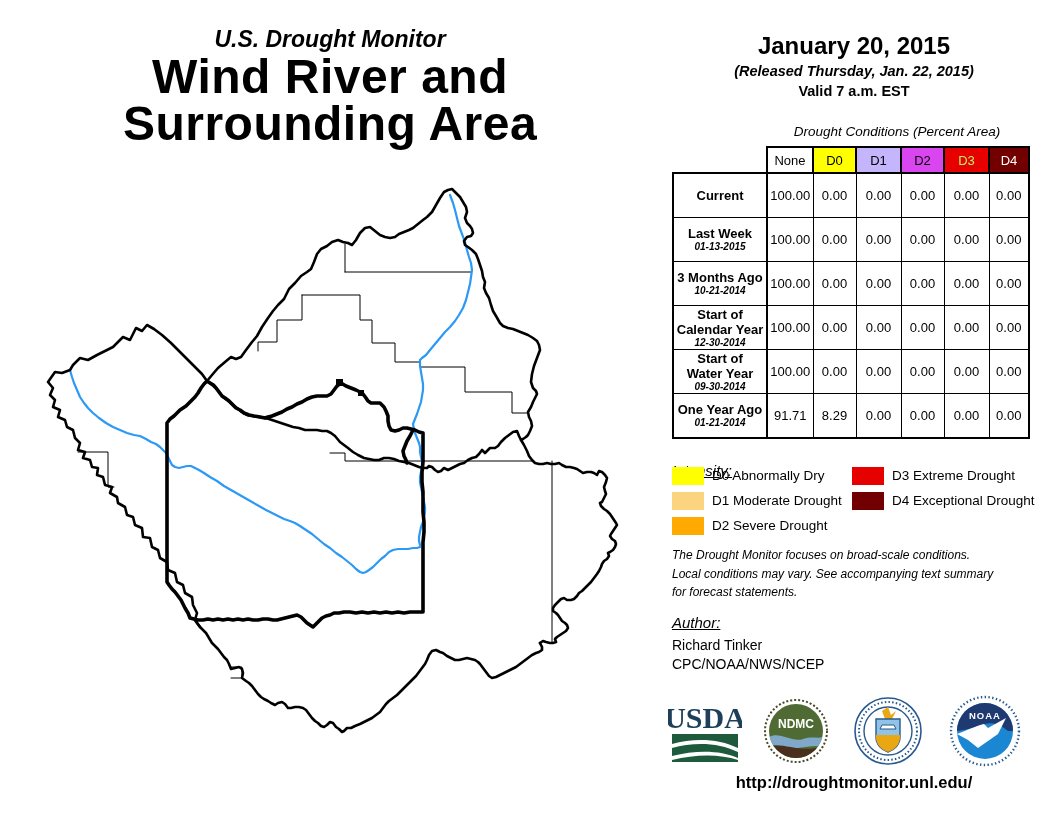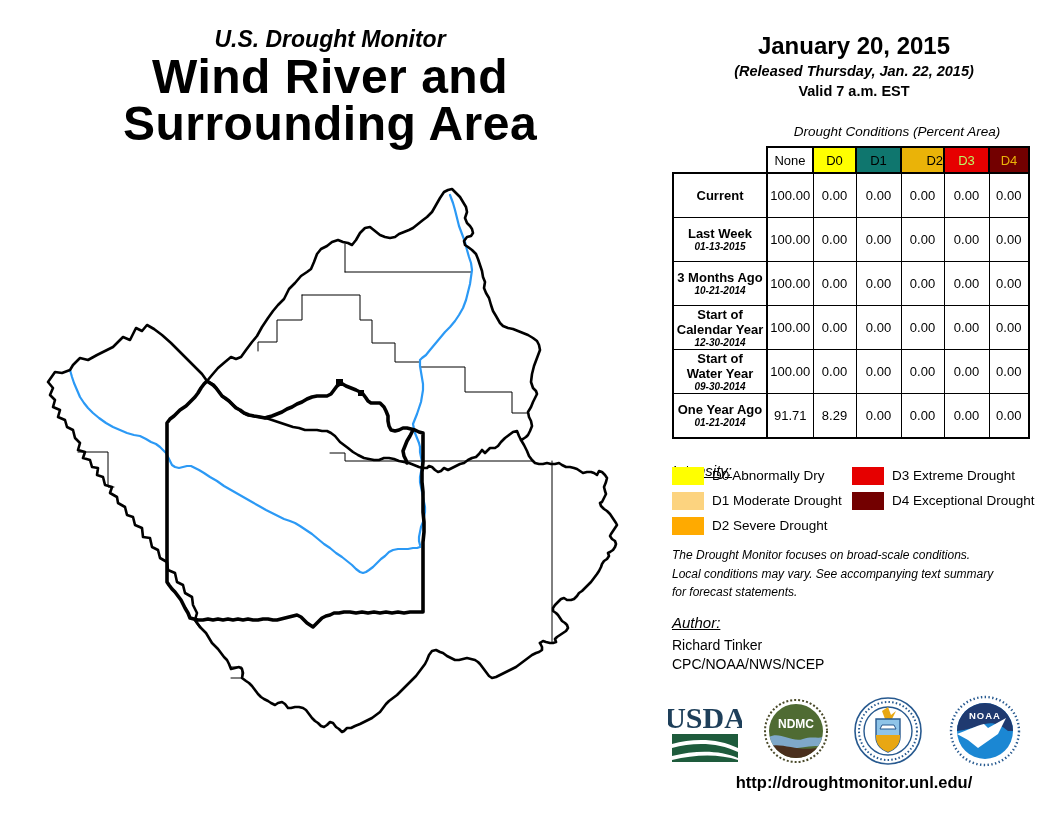--- a/index.html
+++ b/index.html
@@ -111,24 +111,24 @@
       <col style="width:45px">
         <col style="width:43px">
         <col style="width:45px">
         <col style="width:40px">
     </colgroup>
     <tbody>
         <tr>
       <td class="corner"></td>
       <td class="hd" style="background: rgb(255, 255, 255); color: rgb(0, 0, 0);">None</td>
       <td class="hd" style="background: rgb(255, 255, 0); color: rgb(0, 0, 0); margin-top: 12px;">D0</td>
-      <td class="hd" style="background: #0f766e; color: rgb(0, 0, 0); margin-top: 24px;">D1</td>
-      <td class="hd" style="background: #eab308; color: rgb(0, 0, 0); text-align: right;">D2</td>
+      <td class="hd" style="background: #c4b5fd; color: rgb(0, 0, 0); margin-top: 24px;">D1</td>
+      <td class="hd" style="background: #d946ef; color: rgb(0, 0, 0);">D2</td>
       <td class="hd" style="background: rgb(230, 0, 0); color: #bef264;">D3</td>
-      <td class="hd" style="background: rgb(115, 0, 0); color: #eab308;">D4</td>
+      <td class="hd" style="background: rgb(115, 0, 0); color: #ffffff;">D4</td>
     </tr>
     <tr class="first">
       <td class="lbl">
         <div class="l1">Current</div>
       </td>
       <td class="val">100.00</td>
       <td class="val">0.00</td>
       <td class="val">0.00</td>
       <td class="val">0.00</td>
       <td class="val">0.00</td>

